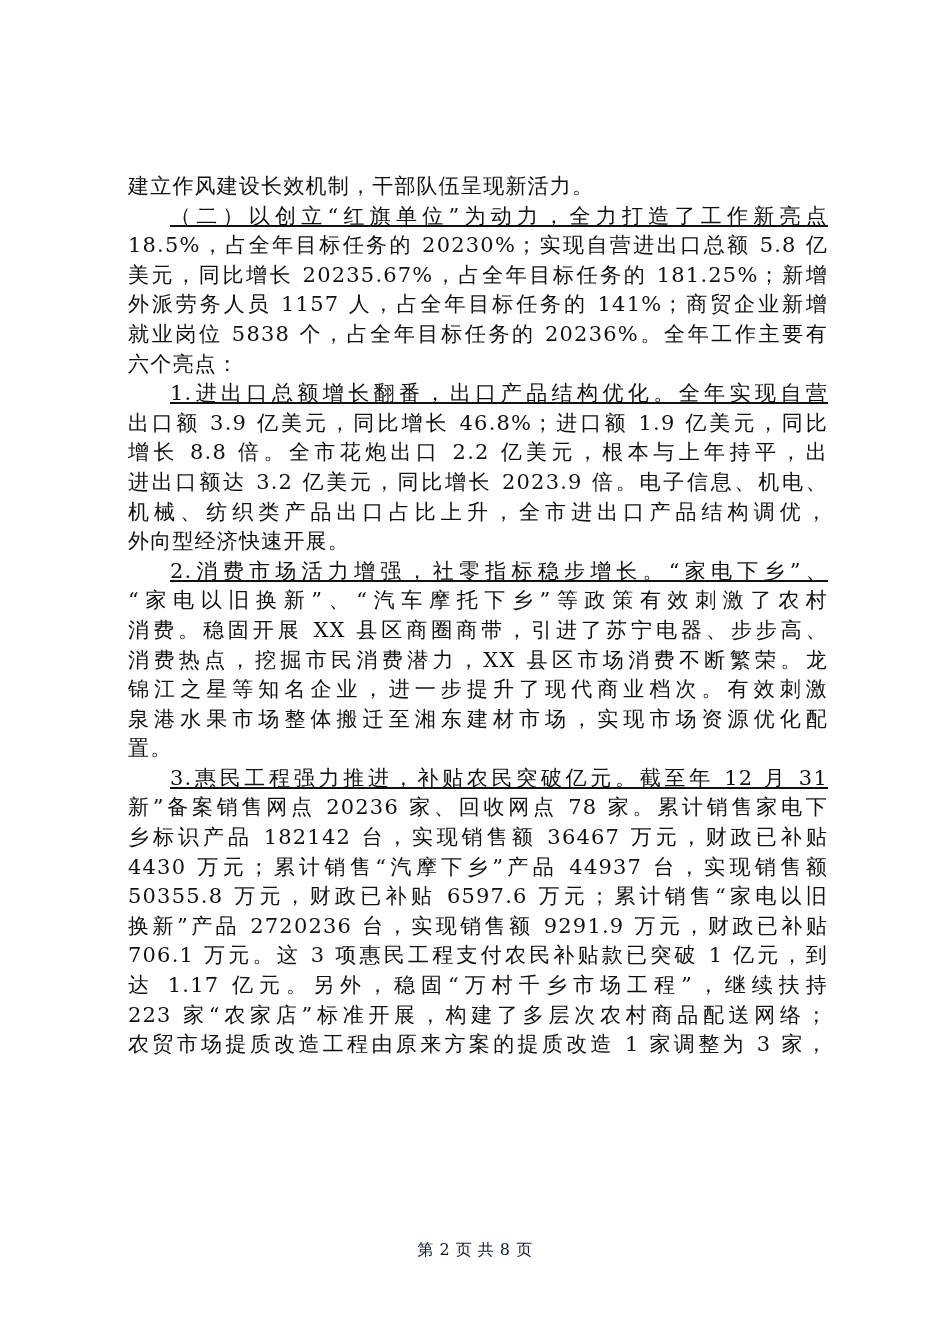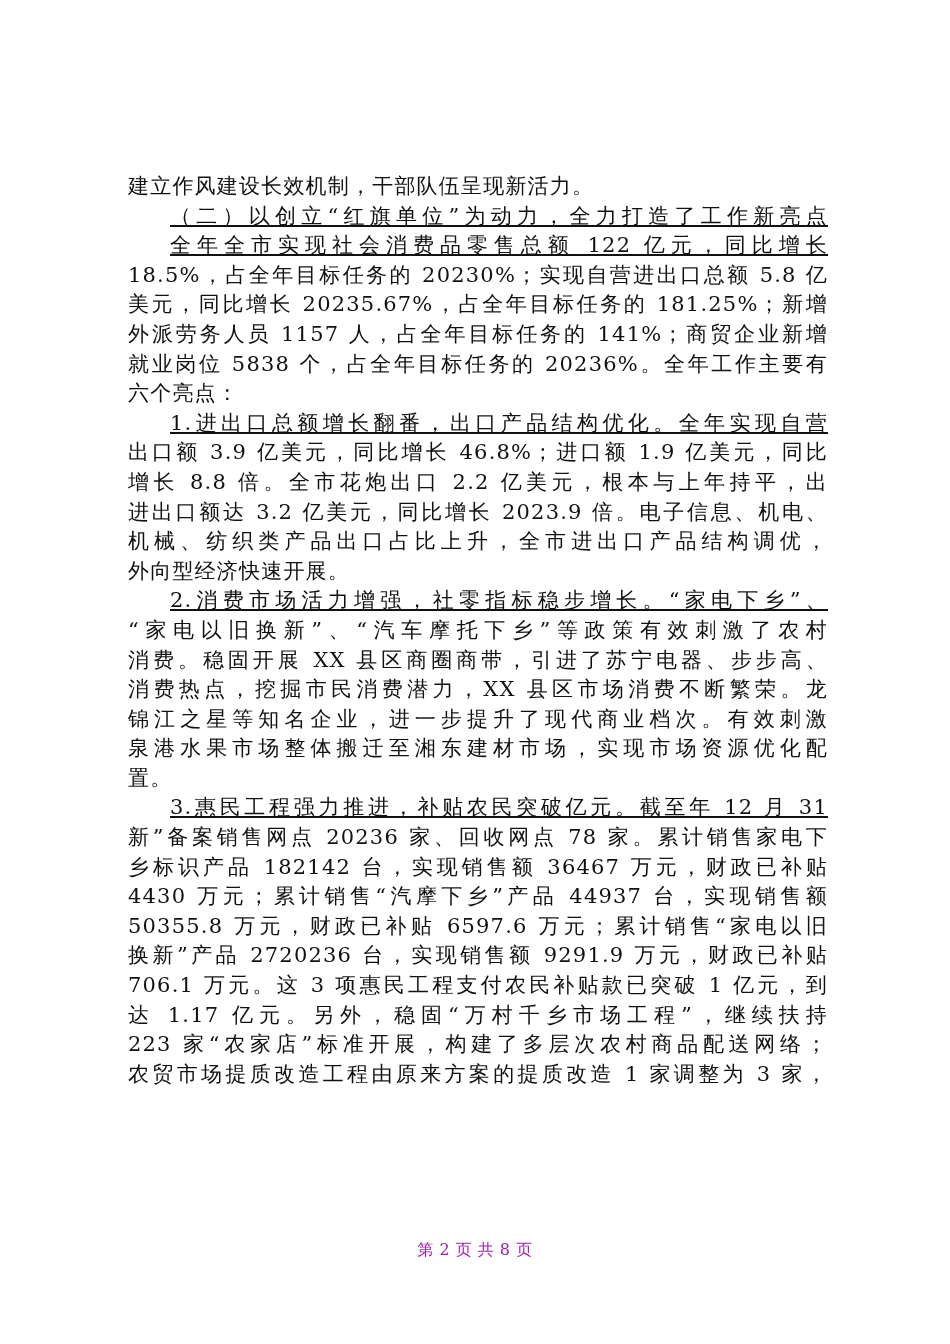--- a/index.html
+++ b/index.html
@@ -42,36 +42,35 @@
     }
     .line.indent { padding-left: 42px; text-decoration: underline; }
     .footer {
       position: absolute;
       left: 0;
       width: 950px;
       top: 1240px;
       text-align: center;
       font-size: 16px;
       letter-spacing: 0.5px;
-      color: #a21caf;
+      color: #0f172a;
     }
   </style>
 </head>
 <body>
 
 <div class="page">
   <div class="body-text" id="body-text">
       <div class="paragraph">
         <div class="line last">建立作风建设长效机制，干部队伍呈现新活力。</div>
       </div>
       <div class="paragraph">
         <div class="line indent">（二）以创立“红旗单位”为动力，全力打造了工作新亮点</div>
       </div>
       <div class="paragraph">
-        <div class="line indent">全年全市实现社会消费品零售总额 122 亿元，同比增长</div>
         <div class="line">18.5%，占全年目标任务的 20230%；实现自营进出口总额 5.8 亿</div>
         <div class="line">美元，同比增长 20235.67%，占全年目标任务的 181.25%；新增</div>
         <div class="line">外派劳务人员 1157 人，占全年目标任务的 141%；商贸企业新增</div>
         <div class="line">就业岗位 5838 个，占全年目标任务的 20236%。全年工作主要有</div>
         <div class="line last">六个亮点：</div>
       </div>
       <div class="paragraph">
         <div class="line indent">1.进出口总额增长翻番，出口产品结构优化。全年实现自营</div>
         <div class="line">出口额 3.9 亿美元，同比增长 46.8%；进口额 1.9 亿美元，同比</div>
         <div class="line">增长 8.8 倍。全市花炮出口 2.2 亿美元，根本与上年持平，出</div>

